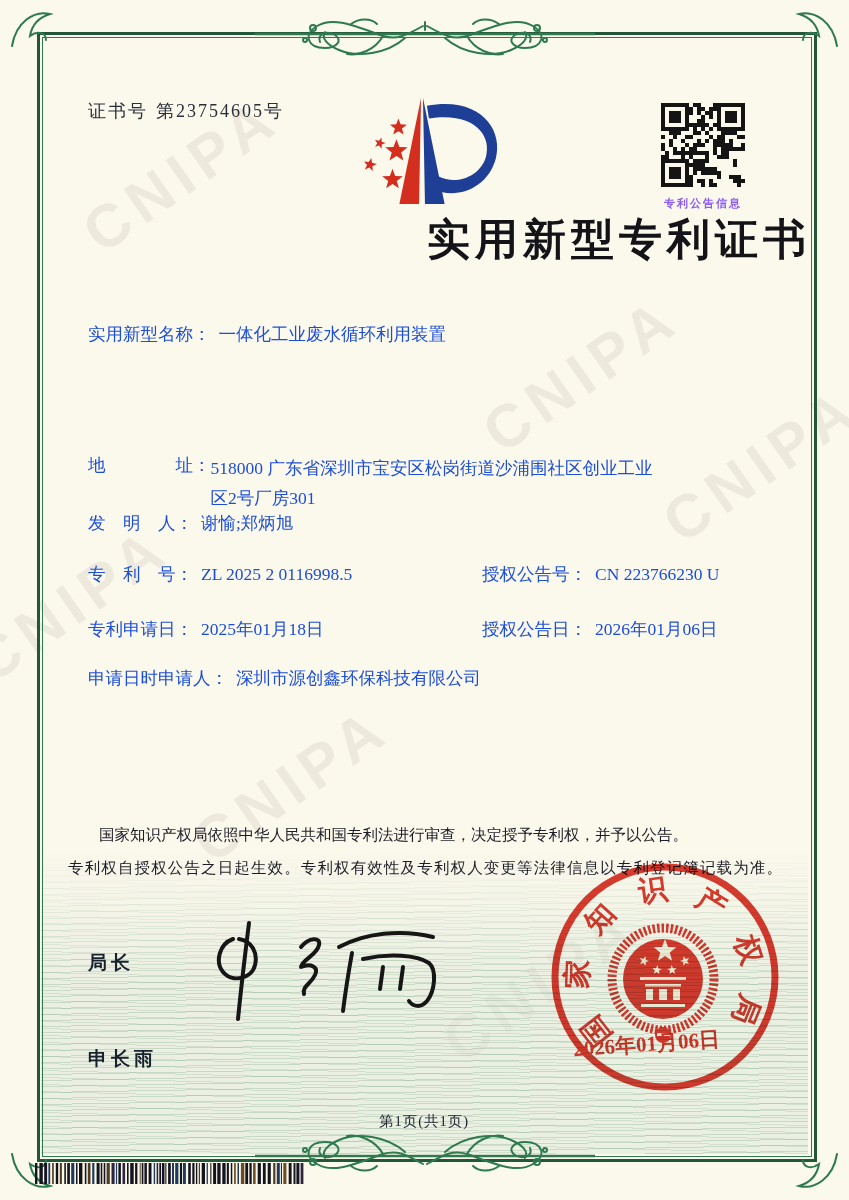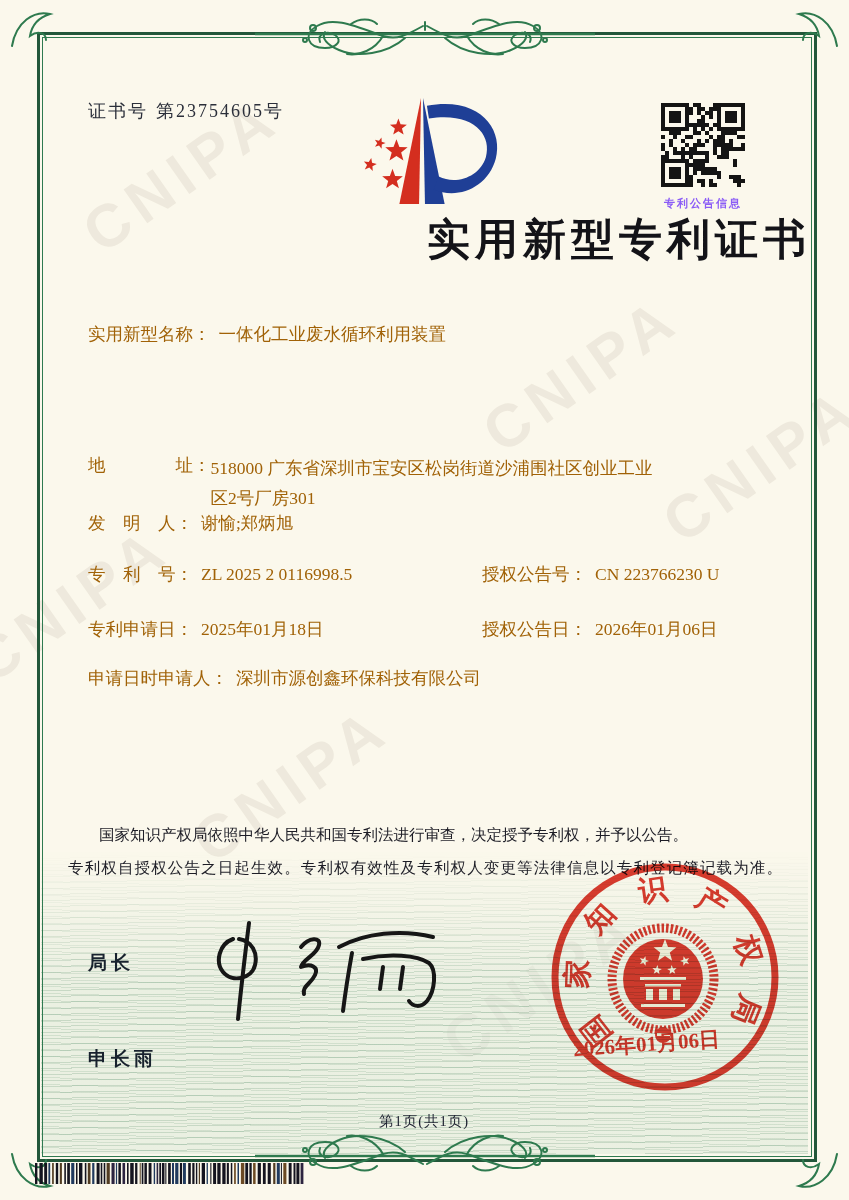--- a/index.html
+++ b/index.html
@@ -25,21 +25,21 @@
   
   .cert-no{position:absolute;left:88px;top:99px;font-size:18px;letter-spacing:2px;color:#2b2f3a;}
   .cert-no .num{margin-left:8px;text-align:right;}
   .logo{position:absolute;left:335px;top:92px;width:175px;height:118px;}
   .qr{position:absolute;left:657px;top:99px;width:92px;height:92px;}
   .qr-caption{position:absolute;left:640px;top:196px;width:126px;text-align:center;
       font-size:11px;font-weight:bold;letter-spacing:2px;color:#8b5cf6;}
   .title{position:absolute;left:37px;top:211px;width:774px;text-align:right;
       font-size:43px;font-weight:700;letter-spacing:5px;color:#131318;}
   
-  .row{position:absolute;left:88px;font-size:17.5px;white-space:nowrap;color:#a16207;}
+  .row{position:absolute;left:88px;font-size:17.5px;white-space:nowrap;color:#1d4ed8;}
   .row .lab{white-space:pre;}
   .row .val{margin-left:8px;}
   .row .val-block{display:inline-block;vertical-align:top;
       white-space:normal;width:520px;line-height:30px;}
   .rcol{left:482px;}
   
   .legal{position:absolute;left:68px;width:714px;font-size:15.5px;color:#1d1d26;
       line-height:33px;}
   .legal .l1{text-indent:2em;}
   .legal .l2{text-align:justify;text-align-last:justify;}

